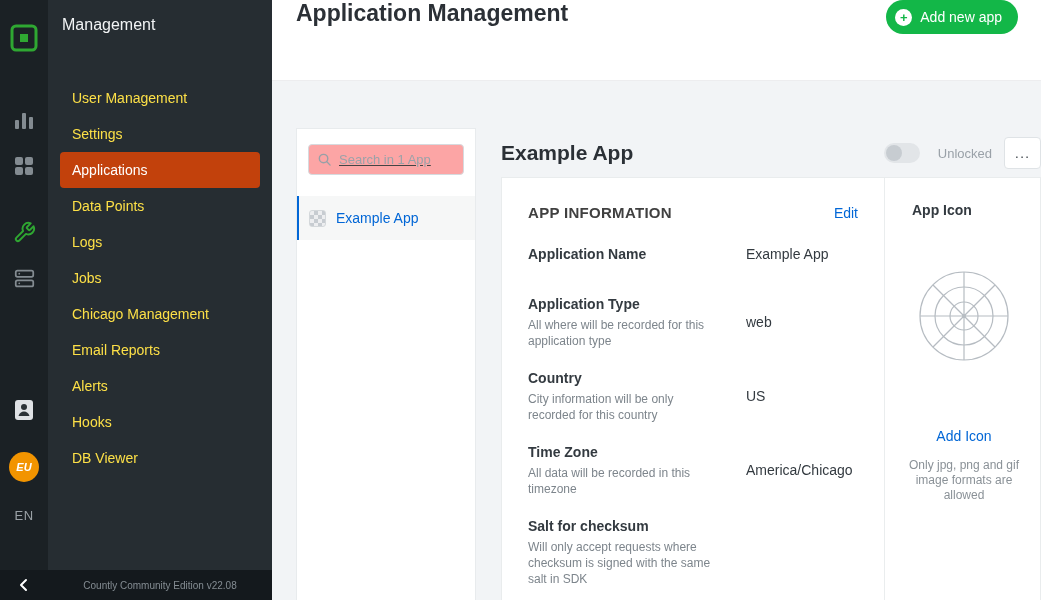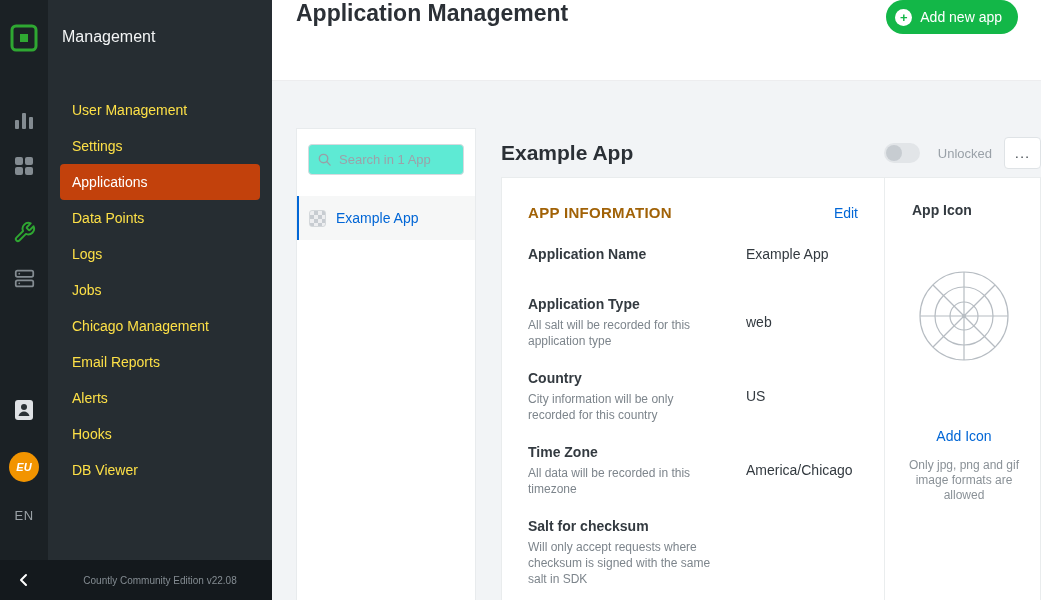--- a/index.html
+++ b/index.html
@@ -19,28 +19,28 @@
   .rail .i-servers { top:268px; }
   .rail .i-badge { top:399px; }
   .avatar { position:absolute; top:452px; left:9px; width:30px; height:30px; border-radius:50%;
     background:#f29400; color:#fff; font-size:11px; font-weight:bold;
     display:flex; align-items:center; justify-content:center; cursor:pointer;font-style:italic; }
   .lang { position:absolute; top:508px; left:0; width:48px; text-align:center;
     color:#9aa1a6; font-size:13px; letter-spacing:.5px; cursor:pointer; }
 
   
   .sidebar { position:absolute; left:48px; top:0; width:224px; height:600px; background:#262d32; z-index:2; }
-  .sidebar-title { padding:28px 0 0 14px; color:#f2f4f5; font-size:16px; }
+  .sidebar-title { padding:16px 0 0 14px; color:#f2f4f5; font-size:16px; }
   .menu { margin-top:46px; }
   .menu-item { height:36px; line-height:36px; margin:0 12px; padding:0 12px; border-radius:4px;
     color:#fde047; font-size:14px; cursor:pointer; white-space:nowrap; overflow:hidden; }
   .menu-item.active { background:#c2410c; color:#fff; }
 
   
-  .side-footer { position:absolute; left:0; bottom:0; width:272px; height:40px; background:#14191d;
+  .side-footer { position:absolute; left:0; bottom:0; width:272px; height:30px; background:#14191d;
     display:flex; align-items:center; z-index:4; }
   .collapse { width:48px; display:flex; justify-content:center; cursor:pointer; }
   .version { flex:1; text-align:center; color:#848c92; font-size:10px; }
 
   
   .main-header { position:absolute; left:272px; top:0; right:0; height:81px; background:#fff;
     border-bottom:1px solid #ededef; display:flex; align-items:flex-start; padding:0 23px 0 24px; }
   .page-title { font-size:23px; font-weight:bold; color:#2b3036; }
   .add-btn { margin-left:auto; height:34px; background:#13b748; color:#fff; border:none; border-radius:17px;
     font-size:14px; font-family:inherit; padding:0 16px 0 9px; display:flex; align-items:center; gap:8px; cursor:pointer; }
@@ -48,21 +48,21 @@
     font-size:13px; font-weight:bold; line-height:17px; text-align:center; }
 
   
   .content { position:absolute; left:272px; top:81px; right:0; bottom:0; background:#f2f4f6; }
 
   
   .app-panel { position:absolute; left:24px; top:47px; width:180px; bottom:0; background:#fff;
     border:1px solid #e8ebed; border-bottom:none; }
   .search-wrap { margin:15px 11px 21px 11px; position:relative; }
   .search-input { width:100%; height:31px; border:1px solid #d6dade; border-radius:4px;
-    padding:0 8px 0 30px; font-size:13px; color:#444; outline:none; font-family:inherit; background:#5eead4; }
+    padding:0 8px 0 30px; font-size:13px; color:#444; outline:none; font-family:inherit; background:#fca5a5;text-decoration:underline; }
   .search-input::placeholder { color:#9ba2a9; }
   .search-icn { position:absolute; left:9px; top:8px; }
   .app-item { height:44px; display:flex; align-items:center; gap:10px; padding:0 12px;
     font-size:14px; color:#3a4147; cursor:pointer; }
   .app-item.selected { background:#f6f7f7; border-left:2px solid #0166d6; padding-left:10px; color:#0166d6; }
   .app-item-icon { width:17px; height:17px; border-radius:3px; border:1px solid #d4d8db; flex-shrink:0;
     background:conic-gradient(#c7ccd1 25%, #edeef0 0 50%, #c7ccd1 0 75%, #edeef0 0);
     background-size:8px 8px; }
 
   
@@ -74,21 +74,21 @@
   .toggle-knob { position:absolute; left:2px; top:2px; width:16px; height:16px; border-radius:50%; background:#c7ccd1; }
   .lock-label { font-size:13px; color:#9aa1a8; }
   .more-btn { margin-left:12px; width:37px; height:32px; background:#fff; border:1px solid #dfe3e6; border-radius:4px;
     color:#4c5358; font-size:15px; letter-spacing:1px; line-height:22px; text-align:center; cursor:pointer;
     font-family:inherit; }
 
   .info-card { position:absolute; top:49px; left:0; right:0; bottom:0; background:#fff;
     border:1px solid #e9eced; border-bottom:none; display:flex; overflow:hidden; }
   .info-main { width:382px; flex-shrink:0; padding:26px; }
   .info-head { display:flex; align-items:center; }
-  .section-title { font-size:15px; font-weight:bold; color:#a16207; letter-spacing:.3px; }
+  .section-title { font-size:15px; font-weight:bold; color:#404040; letter-spacing:.3px; }
   .edit-link { margin-left:auto; color:#0166d6; font-size:14px; cursor:pointer; }
   .fields { margin-top:24px; }
   .field-row { display:flex; align-items:center; margin-bottom:20px; }
   .field-row:first-child { margin-bottom:32px; }
   .field-label-wrap { width:218px; flex-shrink:0; padding-right:28px; }
   .field-label { font-size:14px; font-weight:bold; color:#333a40; line-height:18px; }
   .field-desc { margin-top:4px; font-size:12px; color:#7d858c; line-height:16px; }
   .field-value { font-size:14px; color:#333a40; }
 
   .icon-panel { flex:1; border-left:1px solid #eaedee; padding:24px 18px;
@@ -224,21 +224,21 @@
         <div class="fields" id="fields">
             <div class="field-row">
               <div class="field-label-wrap">
                 <div class="field-label">Application Name</div>
               </div>
               <div class="field-value">Example App</div>
             </div>
             <div class="field-row">
               <div class="field-label-wrap">
                 <div class="field-label">Application Type</div>
-                <div class="field-desc">All salt will be recorded for this application type</div>
+                <div class="field-desc">All where will be recorded for this application type</div>
               </div>
               <div class="field-value">web</div>
             </div>
             <div class="field-row">
               <div class="field-label-wrap">
                 <div class="field-label">Country</div>
                 <div class="field-desc">City information will be only recorded for this country</div>
               </div>
               <div class="field-value">US</div>
             </div>

